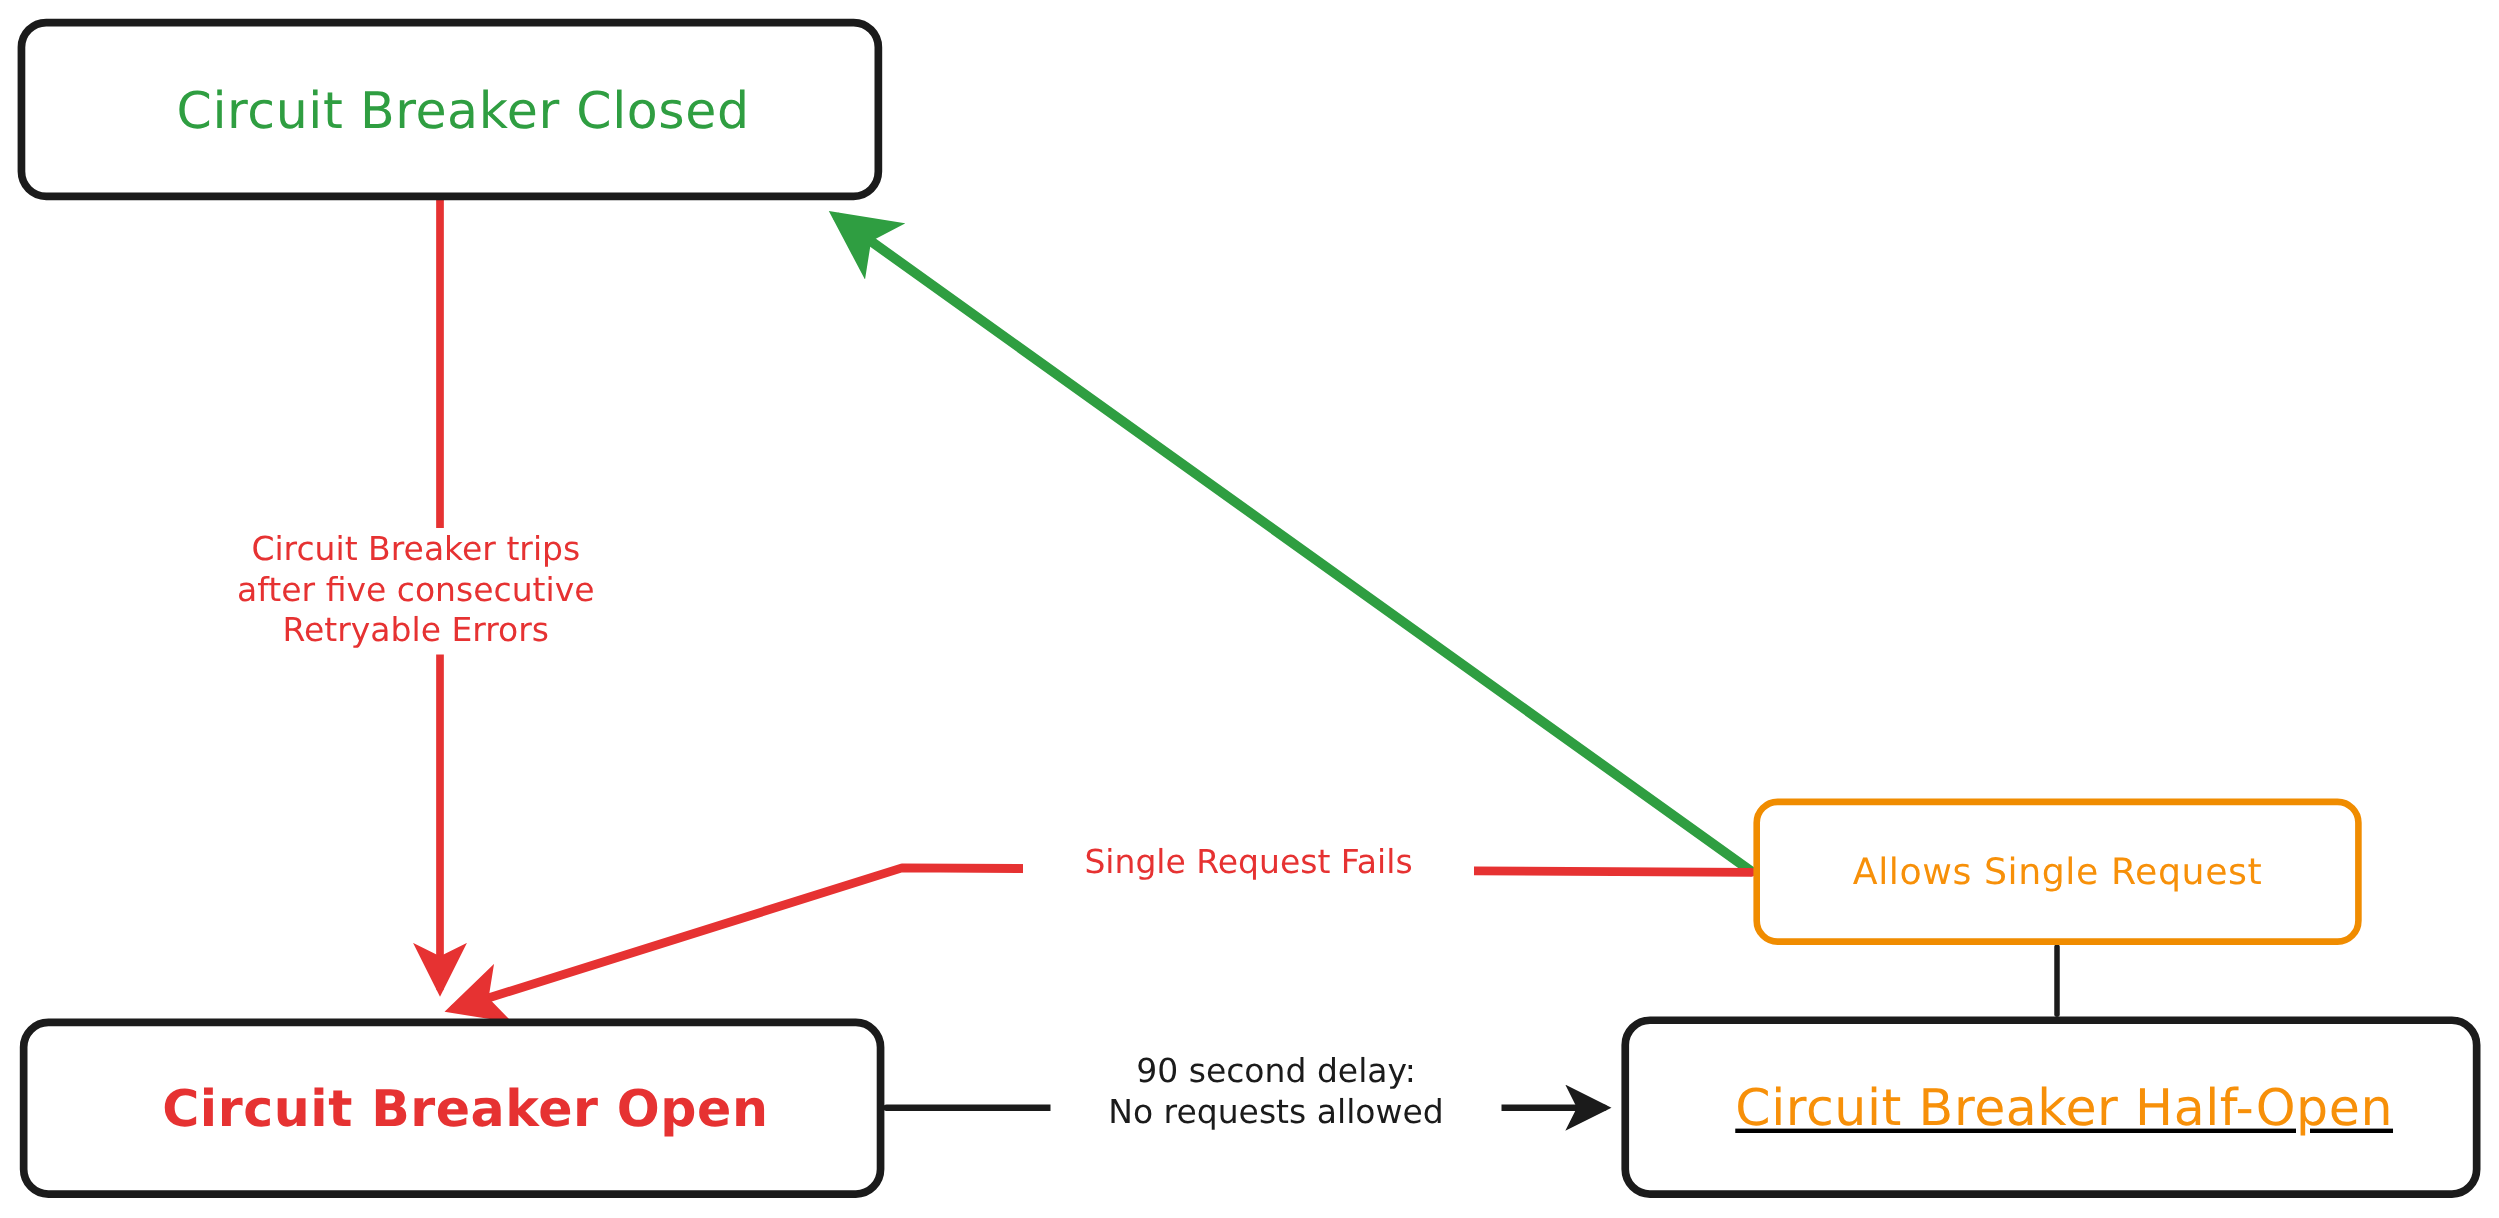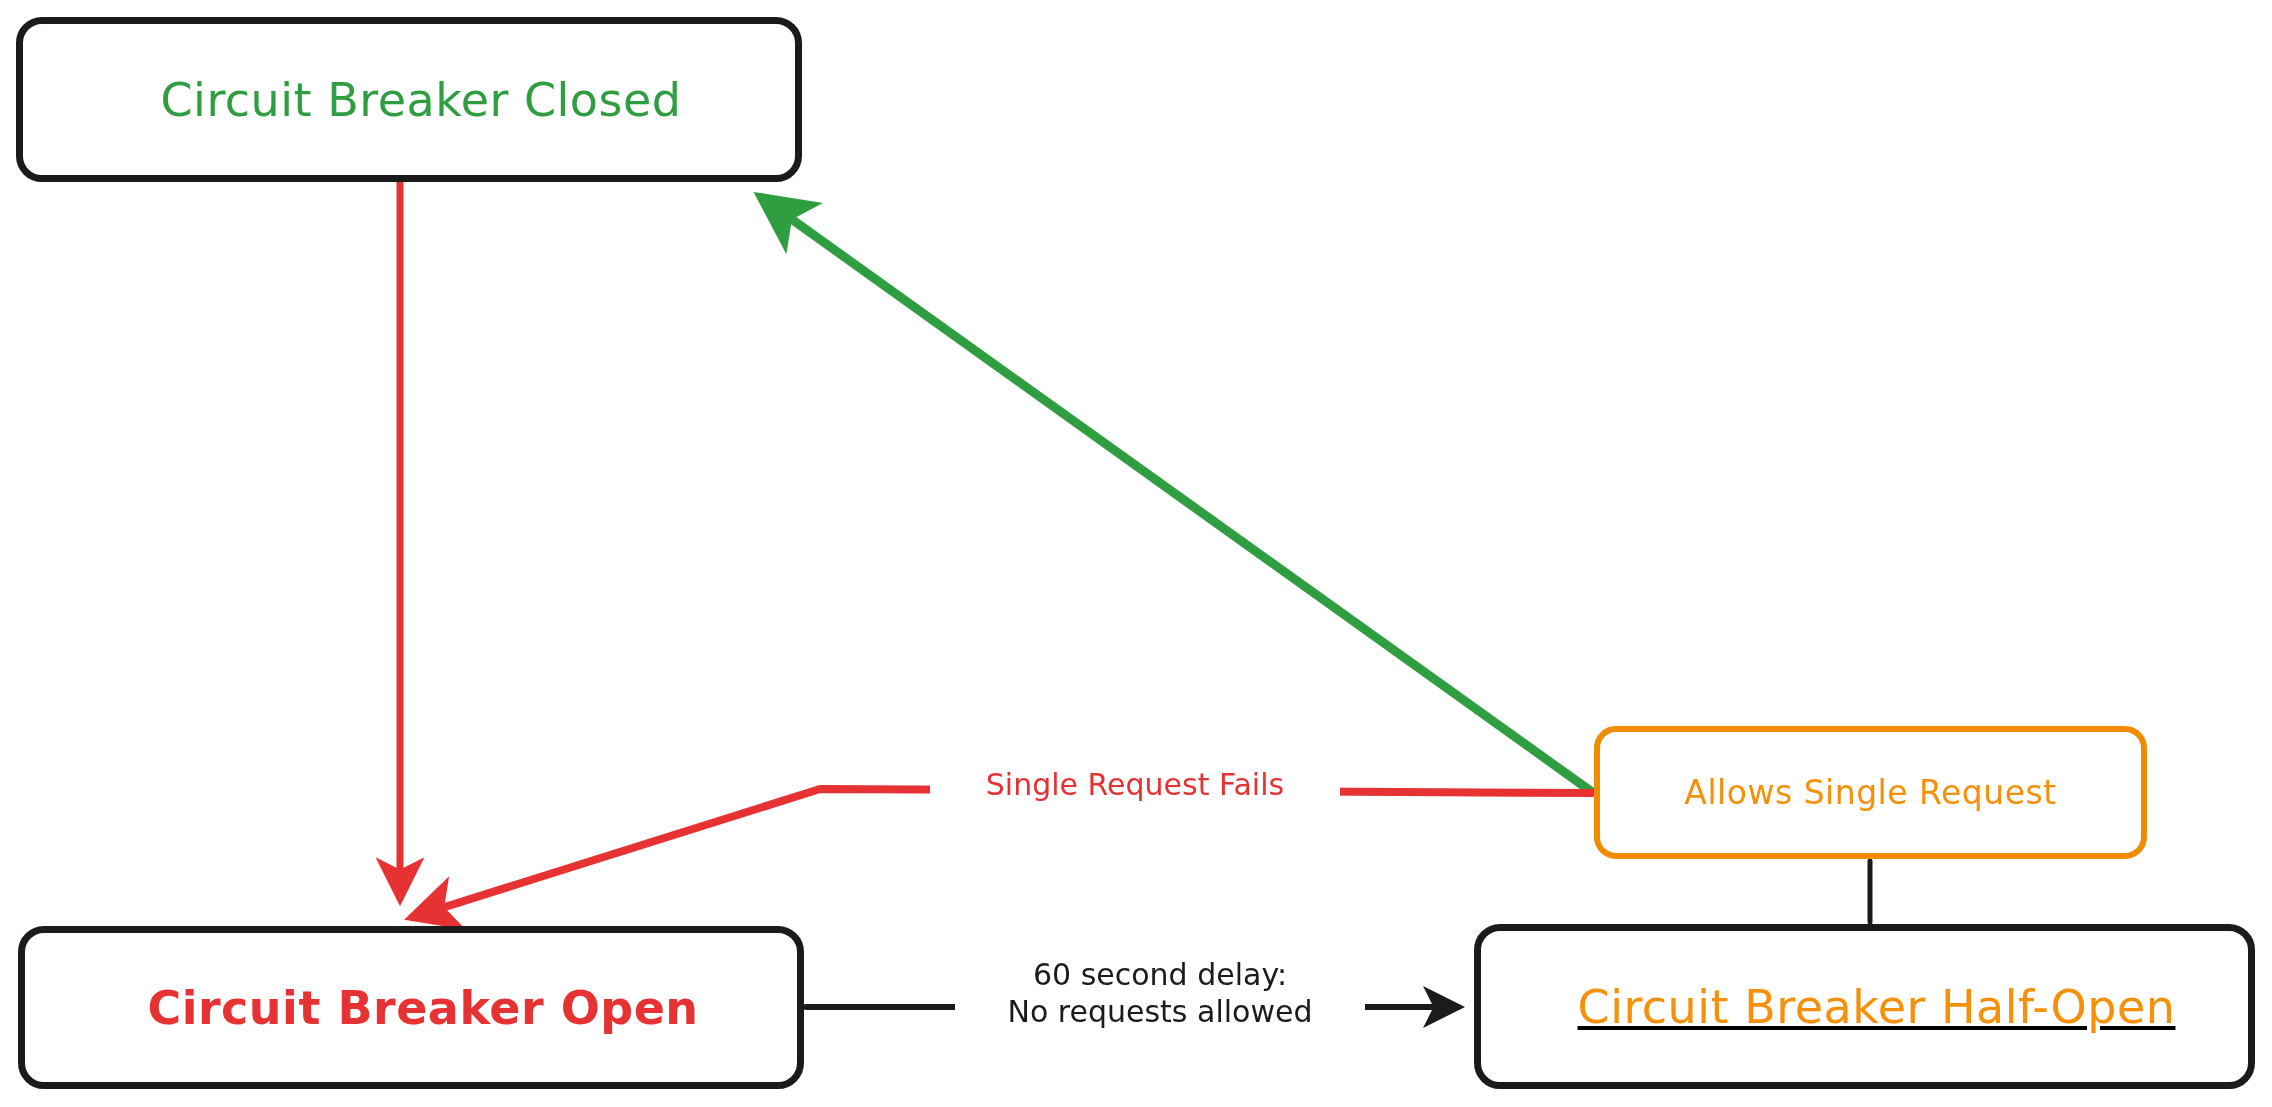--- a/index.html
+++ b/index.html
@@ -141,20 +141,23 @@
   </div>
 
   <div class="node-box node-black" id="node-half-open">
     <span class="node-label label-half-open">Circuit Breaker Half-Open</span>
   </div>
 
   <div class="node-box node-orange" id="node-allows">
     <span class="node-label label-allows">Allows Single Request</span>
   </div>
 
+  <div class="edge-label" id="edge-label-trip">Circuit Breaker trips
+after five consecutive
+Retryable Errors</div>
 
 
   <div class="edge-label" id="edge-label-fails">Single Request Fails</div>
 
-  <div class="edge-label" id="edge-label-delay">60 second delay:
+  <div class="edge-label" id="edge-label-delay">90 second delay:
 No requests allowed</div>
 
 </div>
 
 </body></html>

